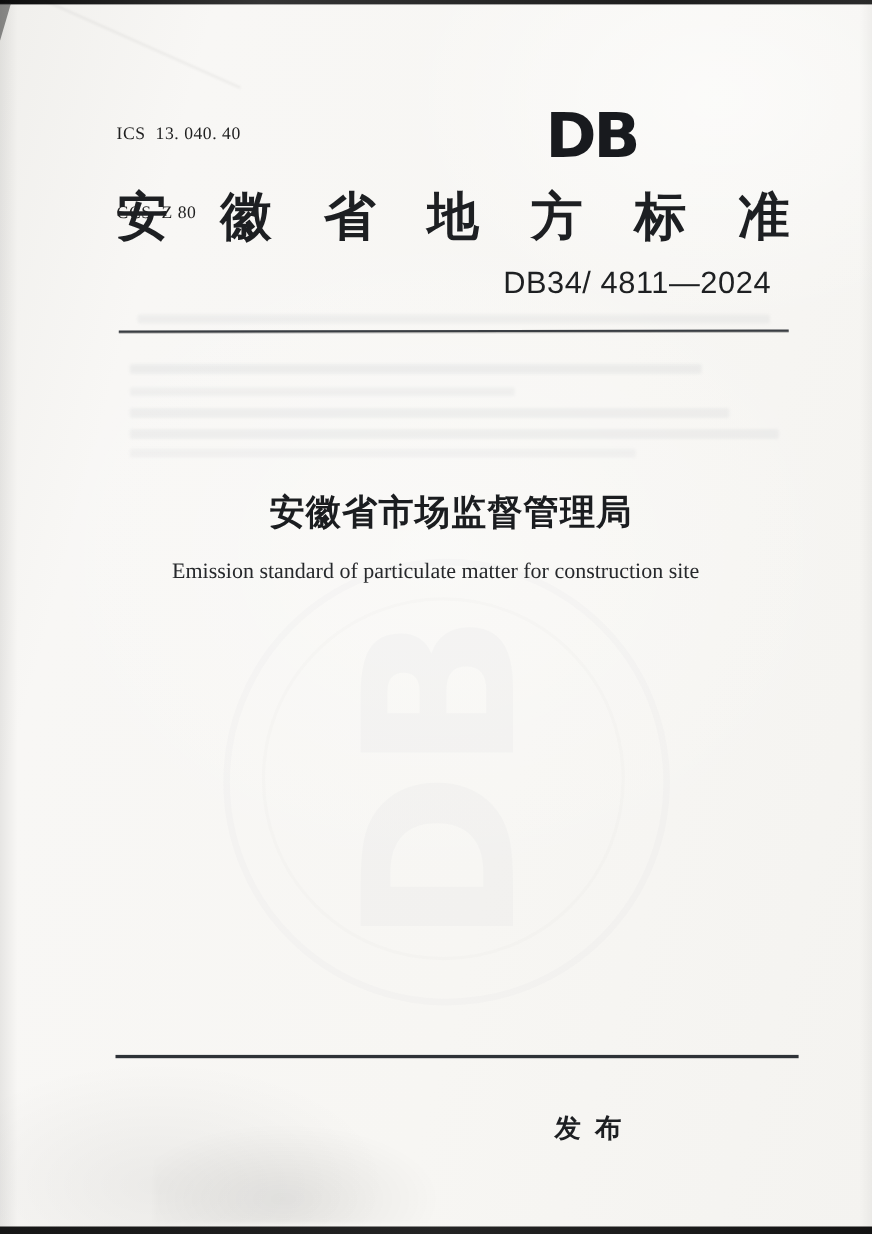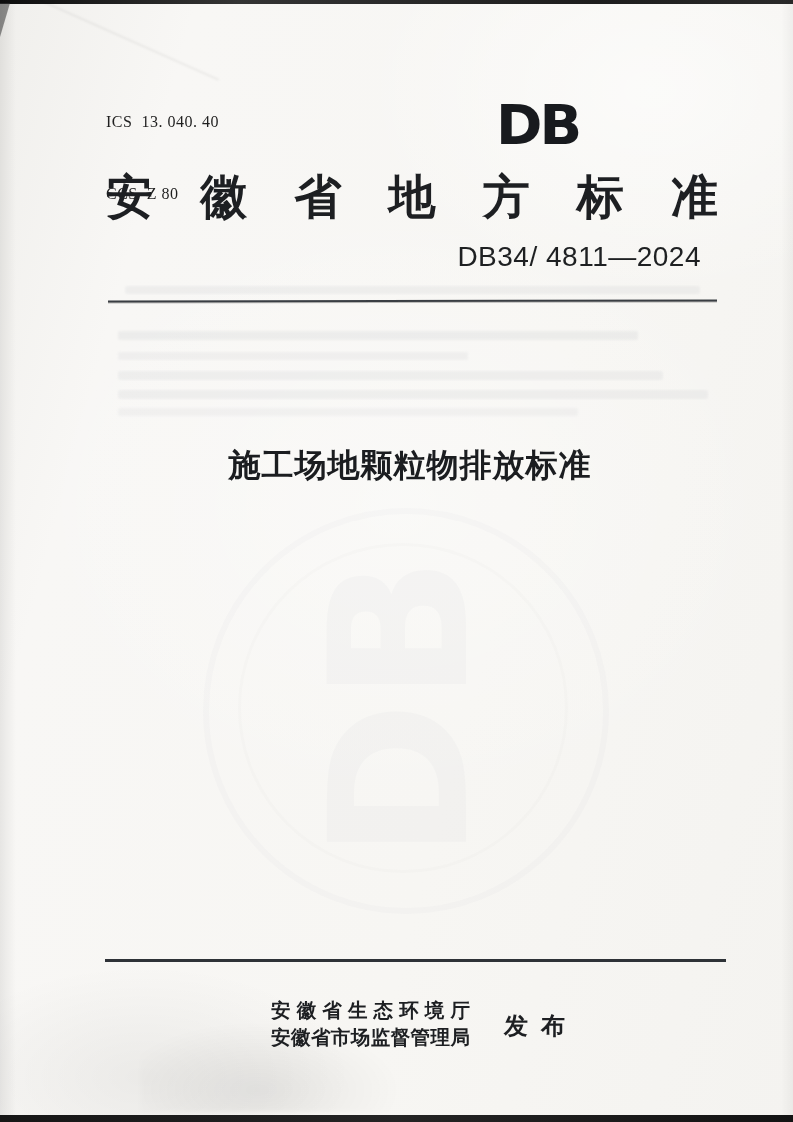--- a/index.html
+++ b/index.html
@@ -86,25 +86,22 @@
   <div class="abs logo">
     <span class="logo-db">DB</span>
   </div>
 
   <div class="abs heading">安徽省地方标准</div>
 
   <div class="abs doc-number">DB34/ 4811—2024</div>
 
   <div class="abs rule-top"></div>
 
-  <div class="abs title-cn">施工场地颗粒物排放标准</div>
+  <div class="abs title-cn">安徽省市场监督管理局</div>
+  <div class="abs title-en">Emission standard of particulate matter for construction site</div>
 
 
   <div class="abs rule-bottom"></div>
 
-  <div class="abs pub-col">
-    <div class="pub-line">安徽省生态环境厅</div>
-    <div class="pub-line">安徽省市场监督管理局</div>
-  </div>
   <div class="abs publish-label">发布</div>
 
   <div class="abs edge-bottom"></div>
 </div>
 
 </body></html>

